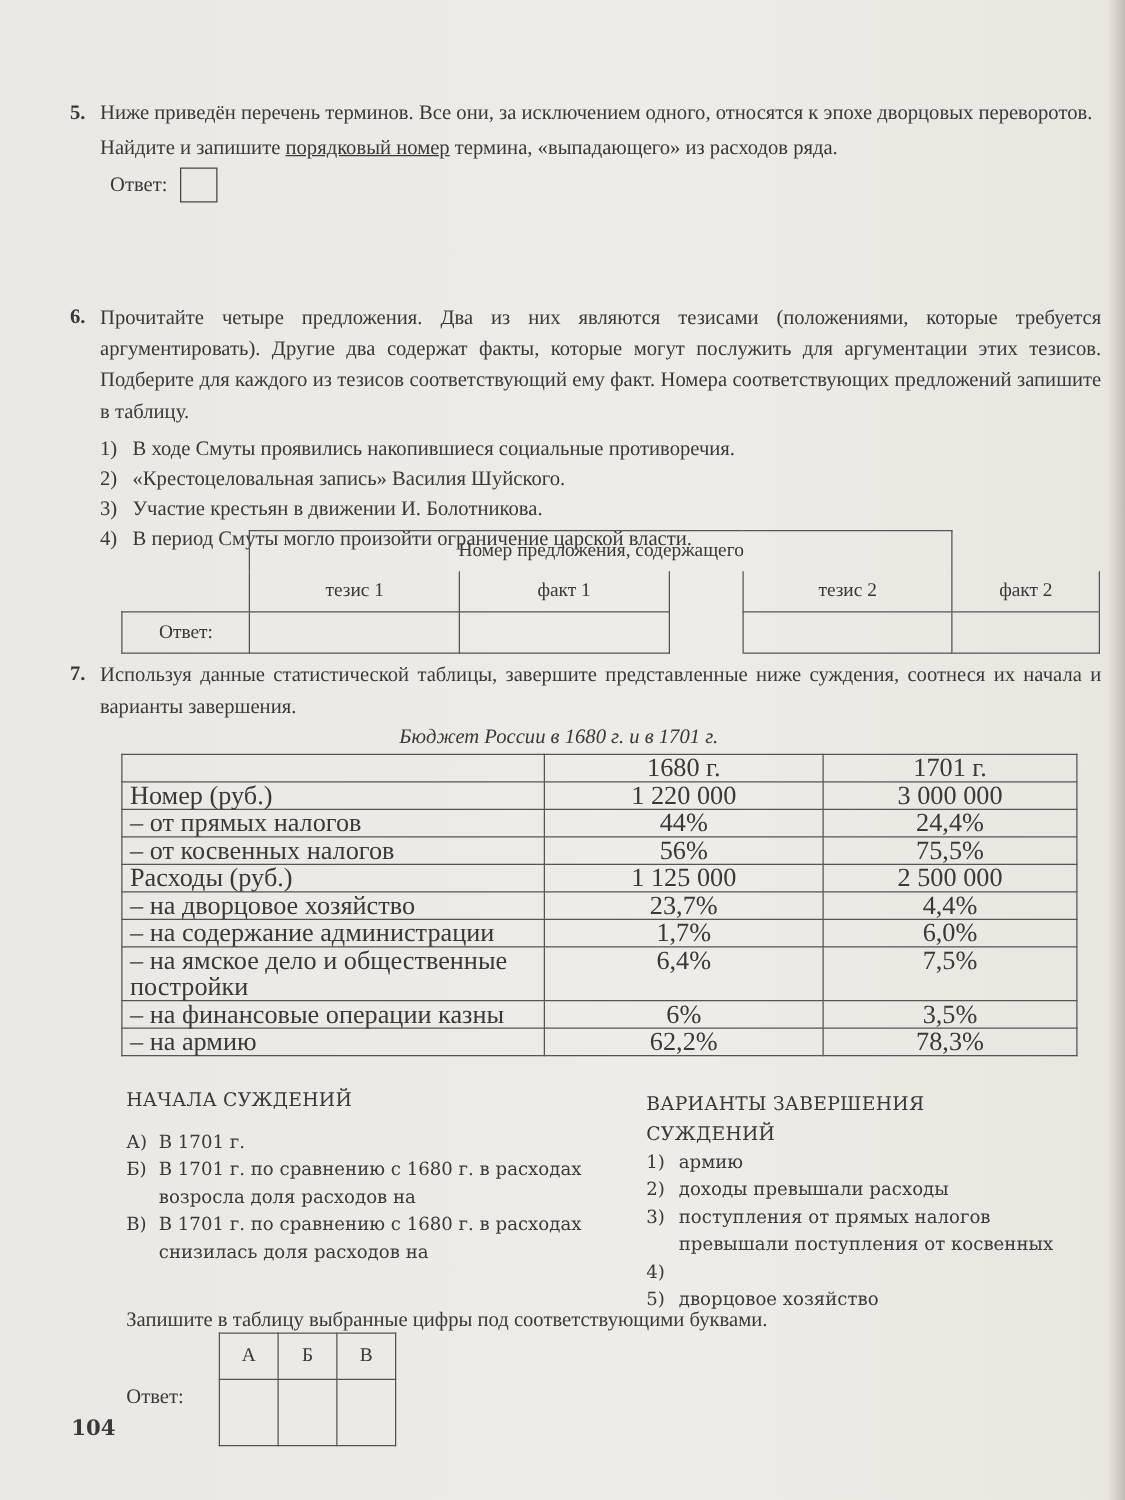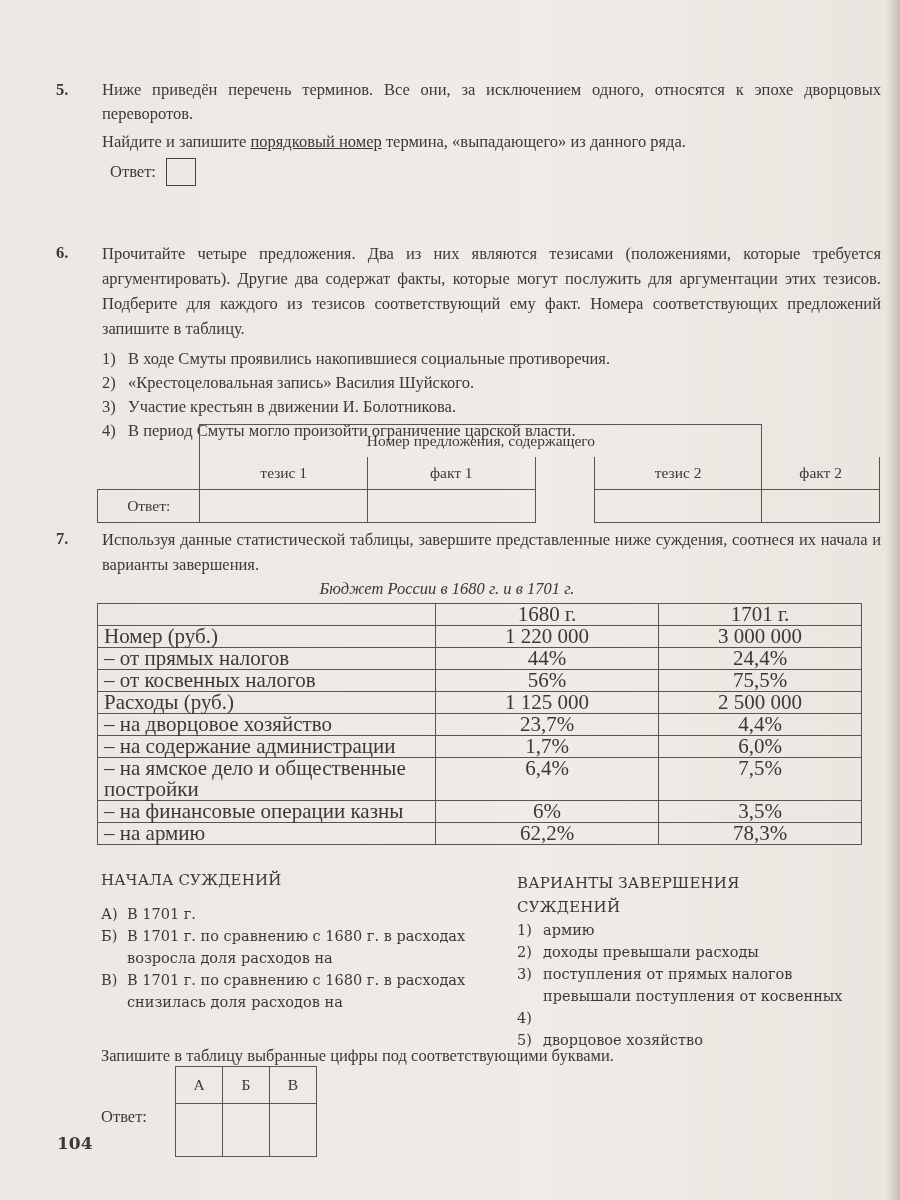--- a/index.html
+++ b/index.html
@@ -10,21 +10,21 @@
     color: #3a3838;
     position: relative;
   }
   .page { position: absolute; left: 0; top: 0; width: 900px; height: 1200px;
     background: linear-gradient(90deg, #ebe7e2 0%, #efebe6 60%, #e9e5df 100%); }
   .right-shadow { position: absolute; right: 0; top: 0; width: 14px; height: 1200px;
     background: linear-gradient(90deg, rgba(0,0,0,0), rgba(120,110,105,0.35)); }
   .text { font-family: "Liberation Serif", "DejaVu Serif", serif; font-size: 16.5px; line-height: 24px; }
   .q { position: absolute; left: 56px; width: 825px; }
   .qnum { position: absolute; left: 0; top: 0; font-weight: bold; }
-  .qbody { margin-left: 46px; font-family: Liberation Serif, serif; }
+  .qbody { margin-left: 24px; font-family: Liberation Serif, serif; }
   .just { text-align: justify; }
   .italic { font-style: italic; }
   .ul { text-decoration: underline; }
   .answer-row { display: flex; align-items: center; margin-top: 4px; }
   .answer-label { margin-right: 10px; margin-left: 8px; }
   .answer-box { width: 28px; height: 26px; border: 1px solid #444; }
   .list-item { display: flex; }
   .list-item .n { width: 26px; }
   table { border-collapse: collapse; }
   .t6 td { border: 1px solid #555; height: 30px; text-align: center; font-size: 15.5px; }
@@ -40,21 +40,21 @@
 <body>
 
 <div class="page">
   <div class="right-shadow"></div>
 
   <div class="q text" style="top:78px;">
     <span class="qnum">5.</span>
     <div class="qbody">
       <div class="just">Ниже приведён перечень терминов. Все они, за исключением одного, относятся к эпохе дворцовых переворотов.</div>
       <div style="margin-top:4px;">
-        <span>Найдите и запишите </span><span class="ul">порядковый номер</span><span> термина, «выпадающего» из данного ряда.</span>
+        <span>Найдите и запишите </span><span class="ul">порядковый номер</span><span> термина, «выпадающего» из расходов ряда.</span>
       </div>
       <div class="answer-row">
         <span class="answer-label">Ответ:</span>
         <div class="answer-box"></div>
       </div>
     </div>
   </div>
 
   <div class="q text" style="top:241px;">
     <span class="qnum">6.</span>

